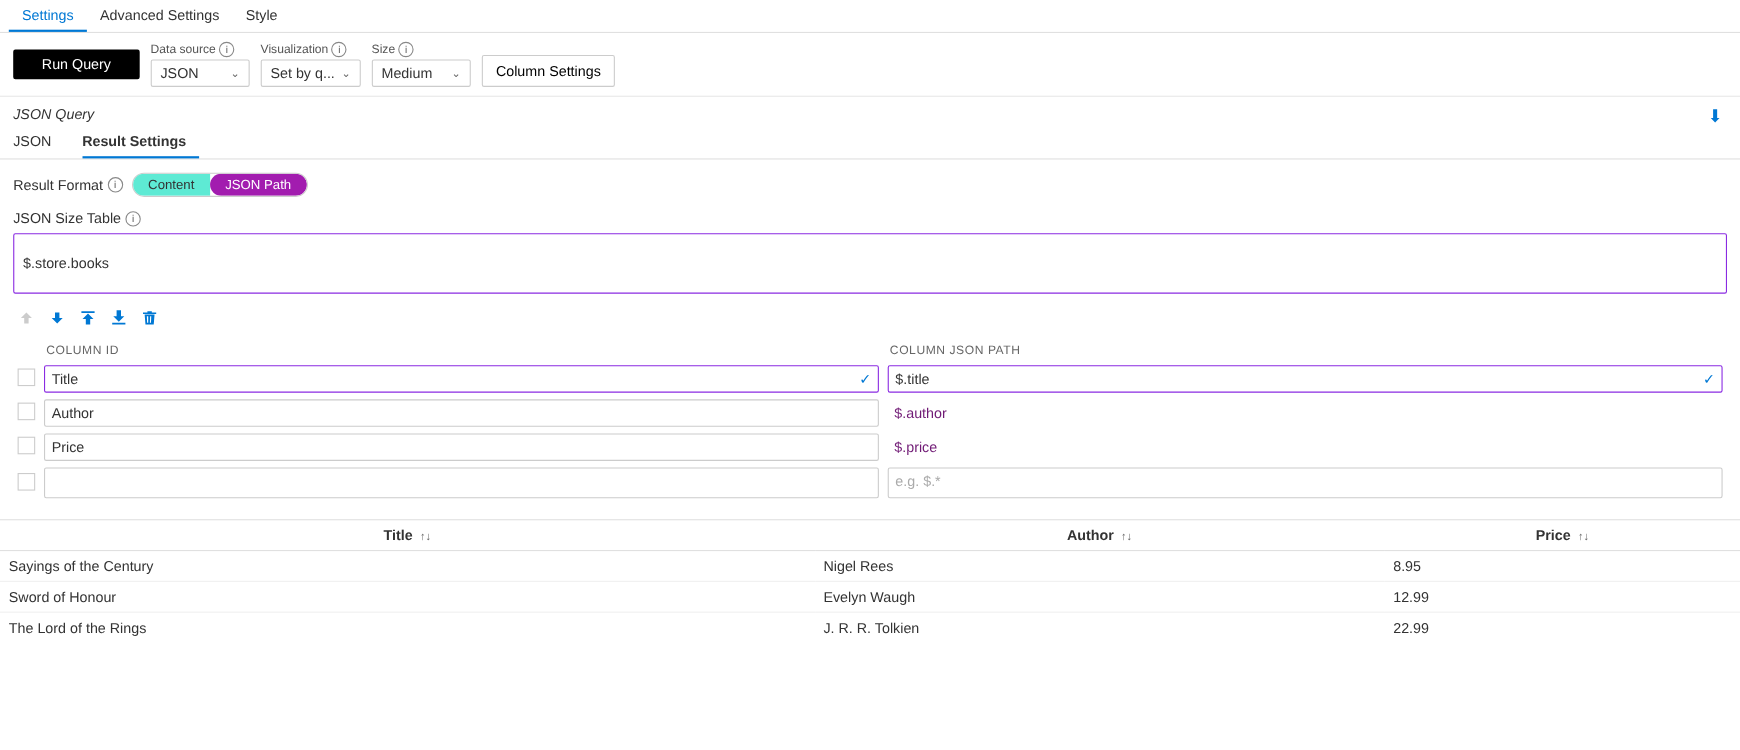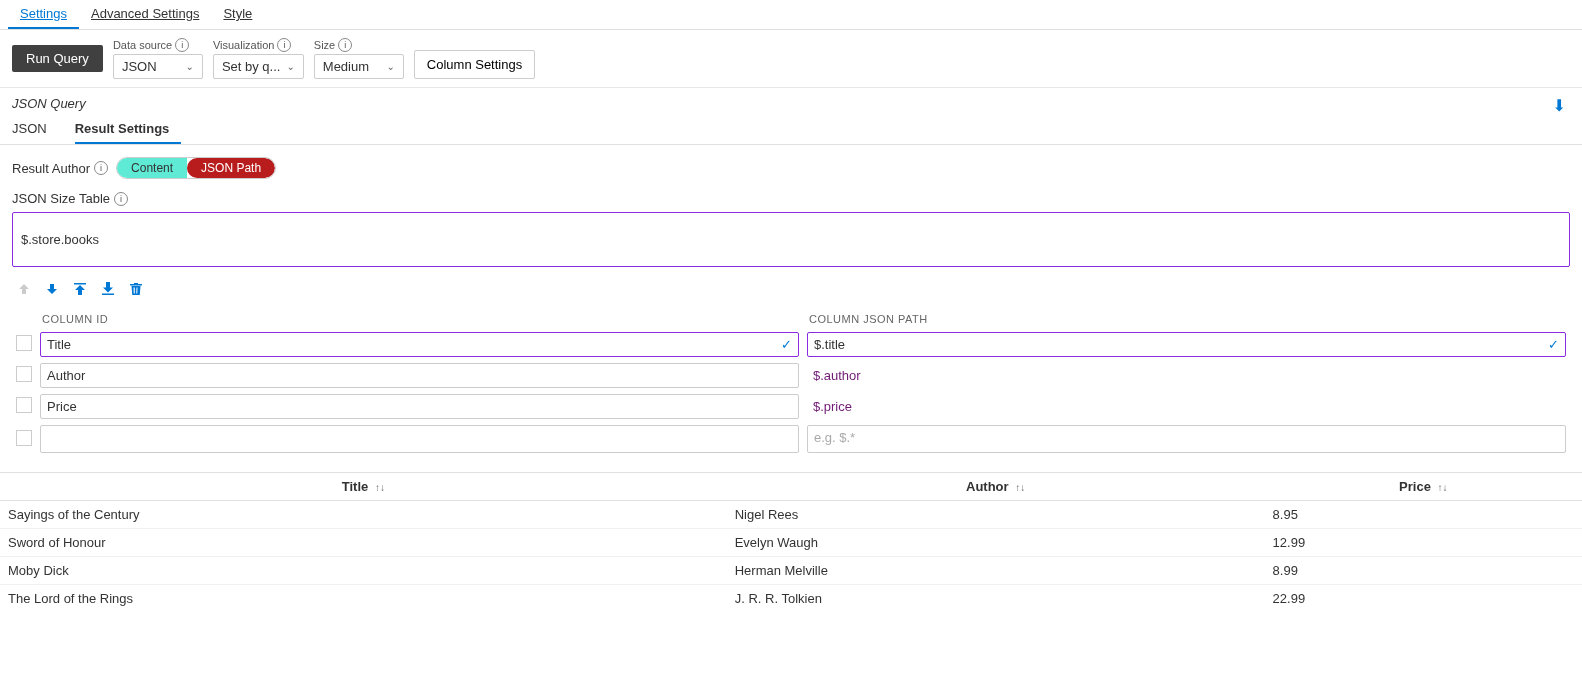--- a/index.html
+++ b/index.html
@@ -1,25 +1,25 @@
 <!DOCTYPE html>
 <html><head>
   <meta charset="utf-8">
   <style>
     * { box-sizing: border-box; margin: 0; padding: 0; }
     body { font-family: 'Segoe UI', Arial, sans-serif; font-size: 13px; color: #333; background: #fff; }
 
     
     .top-tabs { display: flex; border-bottom: 1px solid #e0e0e0; padding: 0 8px; background: #fff; }
-    .top-tab { padding: 6px 12px; cursor: pointer; font-size: 13px; color: #333; border-bottom: 2px solid transparent; text-decoration: underline; }
+    .top-tab { padding: 6px 12px; cursor: pointer; font-size: 13px; color: #333; border-bottom: 2px solid transparent; }
     .top-tab.active { border-bottom: 2px solid #0078d4; color: #0078d4; font-weight: 500; }
 
     
     .toolbar { display: flex; align-items: center; gap: 10px; padding: 8px 12px; background: #fff; border-bottom: 1px solid #e8e8e8; flex-wrap: wrap; }
-    .run-query-btn { background: #404040; color: #fff; border: none; padding: 6px 14px; border-radius: 2px; cursor: pointer; font-size: 13px; font-weight: 500; }
+    .run-query-btn { background: #000000; color: #fff; border: none; padding: 6px 26px; border-radius: 2px; cursor: pointer; font-size: 13px; font-weight: 500; }
     .toolbar-group { display: flex; flex-direction: column; }
     .toolbar-label { font-size: 11px; color: #555; margin-bottom: 2px; display: flex; align-items: center; gap: 3px; }
     .info-icon { width: 14px; height: 14px; border: 1px solid #888; border-radius: 50%; display: inline-flex; align-items: center; justify-content: center; font-size: 9px; color: #555; cursor: pointer; }
     .select-dropdown { display: flex; align-items: center; border: 1px solid #ccc; border-radius: 2px; padding: 4px 8px; background: #fff; cursor: pointer; font-size: 13px; min-width: 90px; justify-content: space-between; gap: 6px; }
     .chevron-down { font-size: 10px; color: #666; }
     .column-settings-btn { border: 1px solid #ccc; background: #fff; padding: 6px 12px; border-radius: 2px; cursor: pointer; font-size: 13px; align-self: flex-end; }
 
     
     .section-label { padding: 8px 12px 4px; font-size: 13px; color: #333; font-style: italic; }
 
@@ -29,21 +29,21 @@
     .sub-tab.active { border-bottom: 2px solid #0078d4; color: #333; font-weight: 600; }
 
     
     .content { padding: 12px; }
 
     
     .result-format-row { display: flex; align-items: center; gap: 8px; margin-bottom: 12px; }
     .format-label { font-size: 13px; color: #333; display: flex; align-items: center; gap: 4px; }
     .toggle-group { display: flex; border: 1px solid #ccc; border-radius: 12px; overflow: hidden; }
     .toggle-btn { padding: 3px 14px; font-size: 12px; cursor: pointer; background: #5eead4; border: none; color: #333; }
-    .toggle-btn.active { background: #b91c1c; color: #fff; border-radius: 12px; }
+    .toggle-btn.active { background: #a21caf; color: #fff; border-radius: 12px; }
 
     
     .json-path-section { margin-bottom: 10px; }
     .json-path-label { font-size: 13px; color: #333; margin-bottom: 6px; display: flex; align-items: center; gap: 4px; }
     .json-path-input { width: 100%; border: 1px solid #8a2be2; border-radius: 2px; padding: 19px 8px; font-size: 13px; outline: none; color: #333; }
 
     
     .table-controls { display: flex; align-items: center; gap: 4px; margin-bottom: 8px; padding: 2px 0; }
     .ctrl-btn { background: none; border: none; cursor: pointer; color: #0078d4; font-size: 14px; padding: 2px 4px; display: flex; align-items: center; }
     .ctrl-btn.disabled { color: #ccc; cursor: default; }
@@ -133,21 +133,21 @@
 
 <div class="sub-tabs">
   <div class="sub-tab">JSON</div>
   <div class="sub-tab active">Result Settings</div>
 </div>
 
 <div class="content">
 
   <div class="result-format-row">
     <span class="format-label">
-      <span>Result Author</span>
+      <span>Result Format</span>
       <span class="info-icon">i</span>
     </span>
     <div class="toggle-group">
       <button class="toggle-btn">Content</button>
       <button class="toggle-btn active">JSON Path</button>
     </div>
   </div>
 
   <div class="json-path-section">
     <div class="json-path-label">
@@ -286,24 +286,19 @@
           <td>Sayings of the Century</td>
           <td>Nigel Rees</td>
           <td>8.95</td>
         </tr>
         <tr>
           <td>Sword of Honour</td>
           <td>Evelyn Waugh</td>
           <td>12.99</td>
         </tr>
         <tr>
-          <td>Moby Dick</td>
-          <td>Herman Melville</td>
-          <td>8.99</td>
-        </tr>
-        <tr>
           <td>The Lord of the Rings</td>
           <td>J. R. R. Tolkien</td>
           <td>22.99</td>
         </tr>
       </tbody>
   </table>
 </div>
 
 </body></html>

